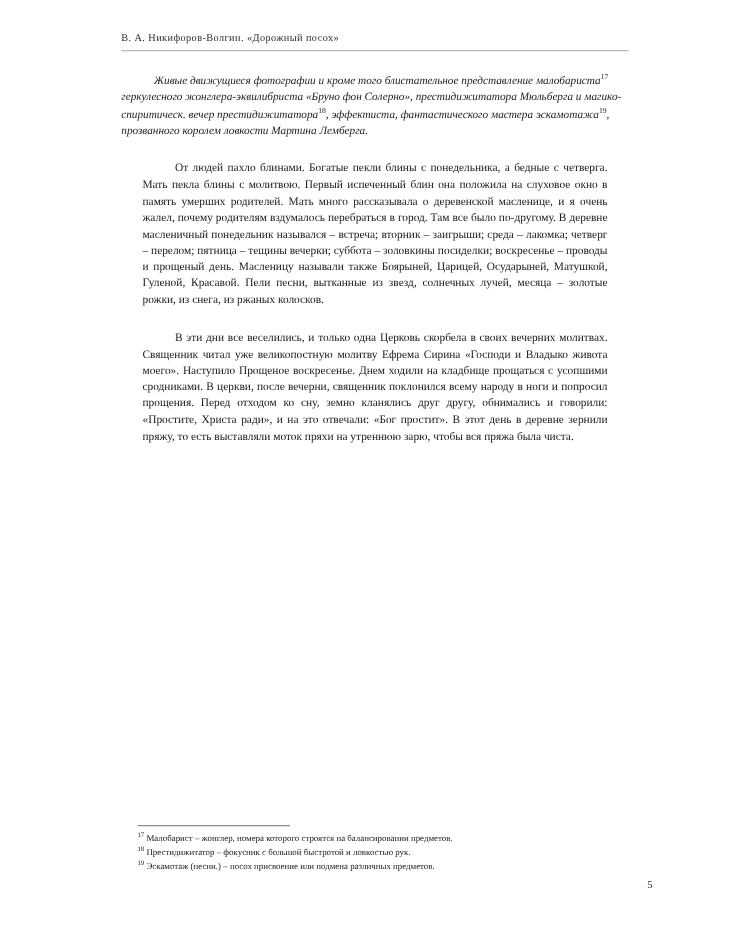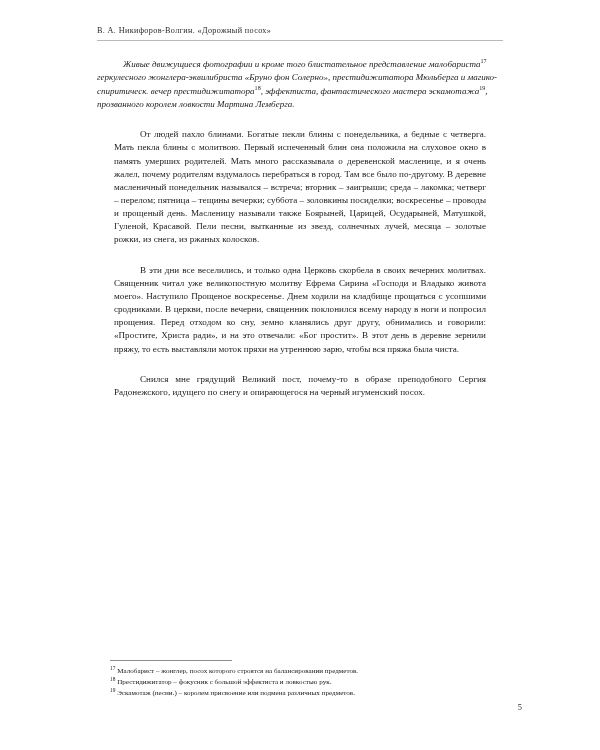--- a/index.html
+++ b/index.html
@@ -128,27 +128,26 @@
   <div class="head-rule"></div>
 
   <div class="content">
 
     <p class="intro"><span>Живые движущиеся фотографии и кроме того блистательное представление малобариста</span><sup>17</sup><span> геркулесного жонглера-эквилибриста «Бруно фон Солерно», престидижитатора Мюльберга и магико-спиритическ. вечер престидижитатора</span><sup>18</sup><span>, эффектиста, фантастического мастера эскамотажа</span><sup>19</sup><span>, прозванного королем ловкости Мартина Лемберга.</span></p>
 
     <p class="para">От людей пахло блинами. Богатые пекли блины с понедельника, а бедные с четверга. Мать пекла блины с молитвою. Первый испеченный блин она положила на слуховое окно в память умерших родителей. Мать много рассказывала о деревенской масленице, и я очень жалел, почему родителям вздумалось перебраться в город. Там все было по-другому. В деревне масленичный понедельник назывался – встреча; вторник – заигрыши; среда – лакомка; четверг – перелом; пятница – тещины вечерки; суббота – золовкины посиделки; воскресенье – проводы и прощеный день. Масленицу называли также Боярыней, Царицей, Осударыней, Матушкой, Гуленой, Красавой. Пели песни, вытканные из звезд, солнечных лучей, месяца – золотые рожки, из снега, из ржаных колосков.</p>
 
     <p class="para">В эти дни все веселились, и только одна Церковь скорбела в своих вечерних молитвах. Священник читал уже великопостную молитву Ефрема Сирина «Господи и Владыко живота моего». Наступило Прощеное воскресенье. Днем ходили на кладбище прощаться с усопшими сродниками. В церкви, после вечерни, священник поклонился всему народу в ноги и попросил прощения. Перед отходом ко сну, земно кланялись друг другу, обнимались и говорили: «Простите, Христа ради», и на это отвечали: «Бог простит». В этот день в деревне зернили пряжу, то есть выставляли моток пряхи на утреннюю зарю, чтобы вся пряжа была чиста.</p>
 
-    <p class="para">Снился мне грядущий Великий пост, почему-то в образе преподобного Сергия Радонежского, идущего по снегу и опирающегося на черный игуменский посох.</p>
 
   </div>
 
   <div class="footnote-rule"></div>
 
   <div class="footnotes">
-    <p class="footnote"><span class="fn-num">17</span> <span class="fn-term">Малобарист</span><span> – жонглер, посох которого строятся на балансировании предметов.</span></p>
-    <p class="footnote"><span class="fn-num">18</span> <span class="fn-term">Престидижитатор</span><span> – фокусник с большой эффектиста и ловкостью рук.</span></p>
-    <p class="footnote"><span class="fn-num">19</span> <span class="fn-term">Эскамотаж (песни.)</span><span> – королем присвоение или подмена различных предметов.</span></p>
+    <p class="footnote"><span class="fn-num">17</span> <span class="fn-term">Малобарист</span><span> – жонглер, номера которого строятся на балансировании предметов.</span></p>
+    <p class="footnote"><span class="fn-num">18</span> <span class="fn-term">Престидижитатор</span><span> – фокусник с большой быстротой и ловкостью рук.</span></p>
+    <p class="footnote"><span class="fn-num">19</span> <span class="fn-term">Эскамотаж (песни.)</span><span> – посох присвоение или подмена различных предметов.</span></p>
   </div>
 
   <div class="folio">5</div>
 
 </div>
 
 </body></html>

